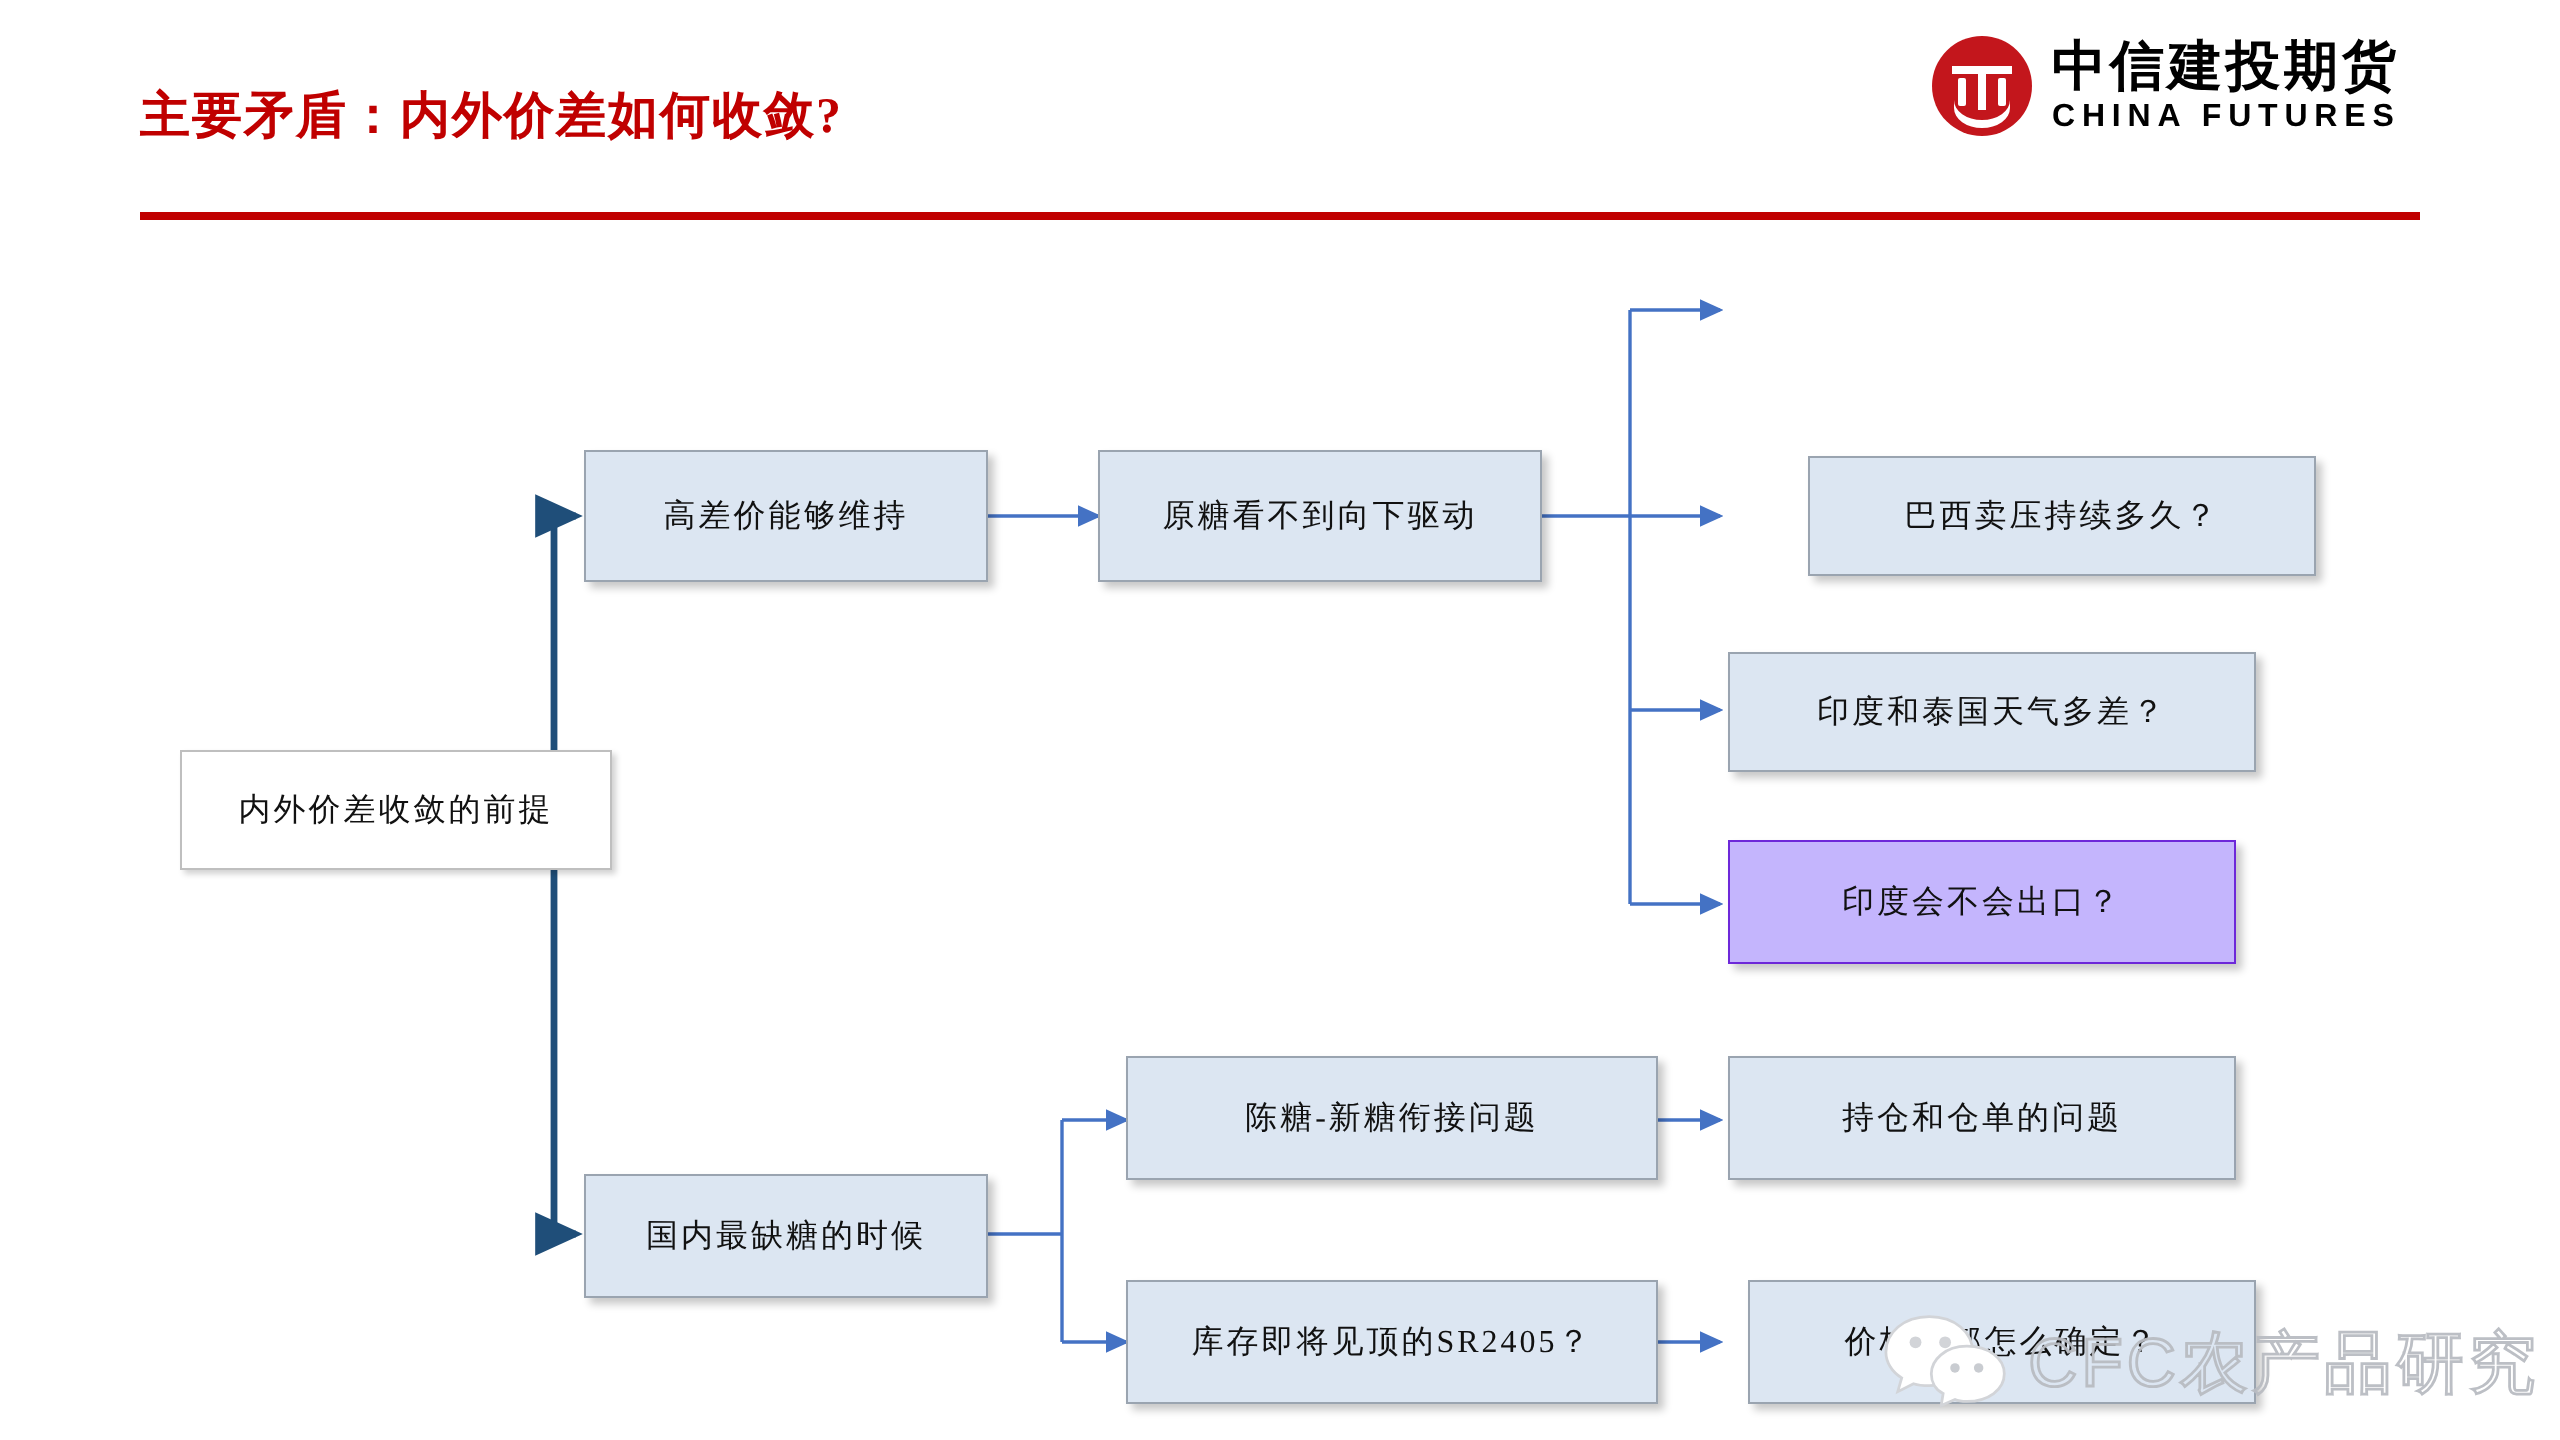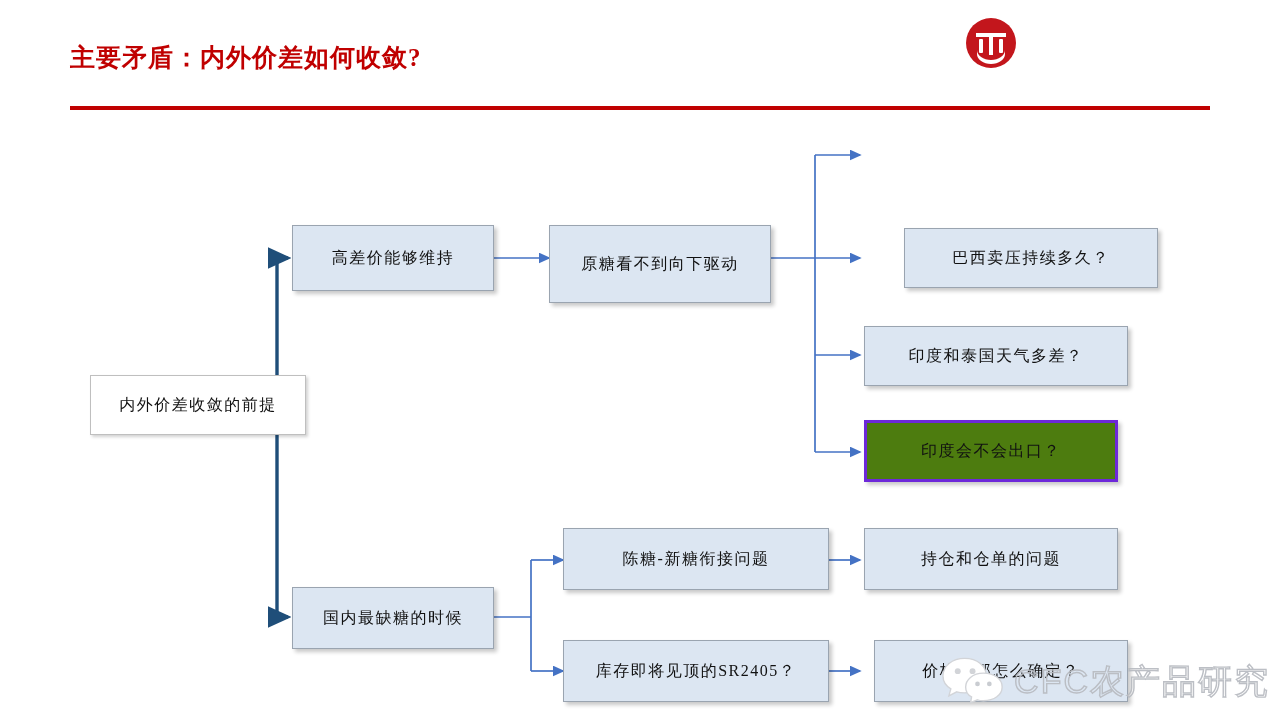--- a/index.html
+++ b/index.html
@@ -90,22 +90,22 @@
     font-size: 16px;
     color: #111111;
     letter-spacing: 1.5px;
     box-shadow: 3px 3px 4px rgba(0,0,0,0.22);
   }
   .node.blue {
     background: #dce6f2;
     border: 1px solid #9aa4b0;
   }
   .node.rose {
-    background: #4d7c0f;
-    border: 3px solid #6d28d9;
+    background: #c4b5fd;
+    border: 1px solid #6d28d9;
   }
   .node.plain {
     background: #ffffff;
     border: 1px solid #bfbfbf;
     box-shadow: 2px 2px 3px rgba(0,0,0,0.18);
   }
 
   
   #wires {
     position: absolute;
@@ -149,20 +149,24 @@
   <div id="logo">
     <div id="logo-mark">
       <svg width="52" height="52" viewBox="0 0 52 52">
         <circle cx="26" cy="26" r="25" fill="#c3161c"></circle>
         <path d="M11 16 h30 v4 h-13 v18 h-4 v-18 h-13 z" fill="#ffffff"></path>
         <rect x="14" y="22" width="4" height="14" rx="1" fill="#ffffff"></rect>
         <rect x="34" y="22" width="4" height="14" rx="1" fill="#ffffff"></rect>
         <path d="M12 33 a14 10 0 0 0 28 0 v4 a14 10 0 0 1 -28 0 z" fill="#ffffff"></path>
       </svg>
     </div>
+    <div id="logo-text">
+      <div id="logo-cn">中信建投期货</div>
+      <div id="logo-en">CHINA FUTURES</div>
+    </div>
   </div>
 
   <svg id="wires">
     <defs>
       <marker id="arrowMain" markerWidth="7" markerHeight="7" refX="6" refY="3.2" orient="auto">
         <path d="M0,0 L7,3.2 L0,6.4 z" fill="#1f4e79"></path>
       </marker>
       <marker id="arrowThin" markerWidth="7" markerHeight="7" refX="6" refY="3.2" orient="auto">
         <path d="M0,0 L7,3.2 L0,6.4 z" fill="#4472c4"></path>
       </marker>
@@ -198,21 +202,21 @@
     <g stroke="#4472c4" stroke-width="1.7" fill="none">
       <path d="M829,560 H860" marker-end="url(#arrowThin)"></path>
       <path d="M829,671 H860" marker-end="url(#arrowThin)"></path>
     </g>
   </svg>
 
   <div class="node plain" style="left:42px; top:375px; width:216px; height:60px;margin-left:48px;">内外价差收敛的前提</div>
 
   <div class="node blue" style="left:292px; top:225px; width:202px; height:66px;">高差价能够维持</div>
 
-  <div class="node blue" style="left:549px; top:225px; width:222px; height:78px;">原糖看不到向下驱动</div>
+  <div class="node blue" style="left:549px; top:225px; width:222px; height:66px;">原糖看不到向下驱动</div>
 
 
   <div class="node blue" style="left:864px; top:228px; width:254px; height:60px;margin-left:40px;">巴西卖压持续多久？</div>
 
   <div class="node blue" style="left:864px; top:326px; width:264px; height:60px;">印度和泰国天气多差？</div>
 
   <div class="node rose" style="left:864px; top:420px; width:254px; height:62px;">印度会不会出口？</div>
 
   <div class="node blue" style="left:563px; top:528px; width:266px; height:62px;">陈糖-新糖衔接问题</div>
 

